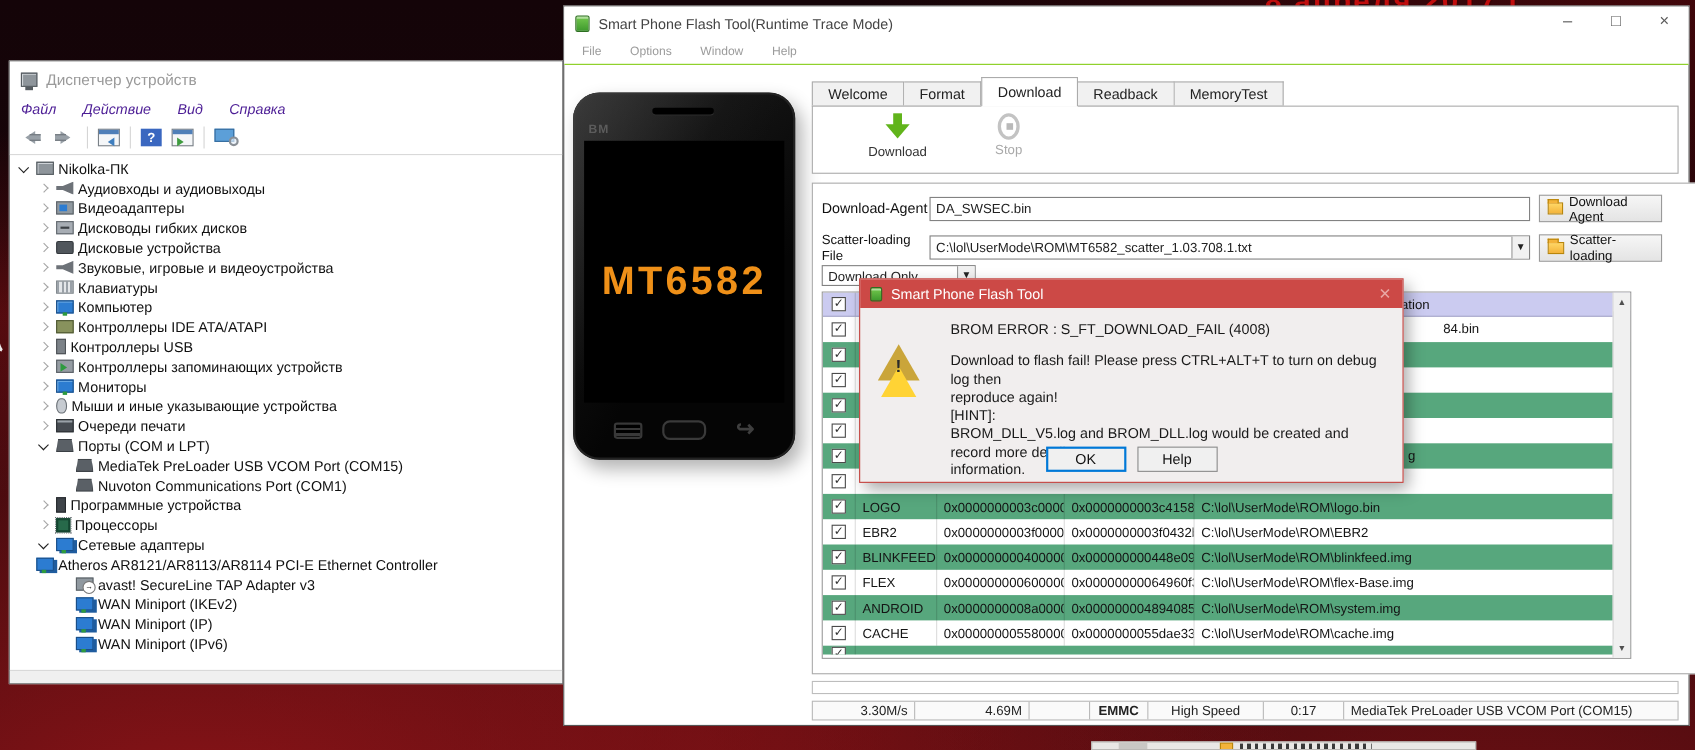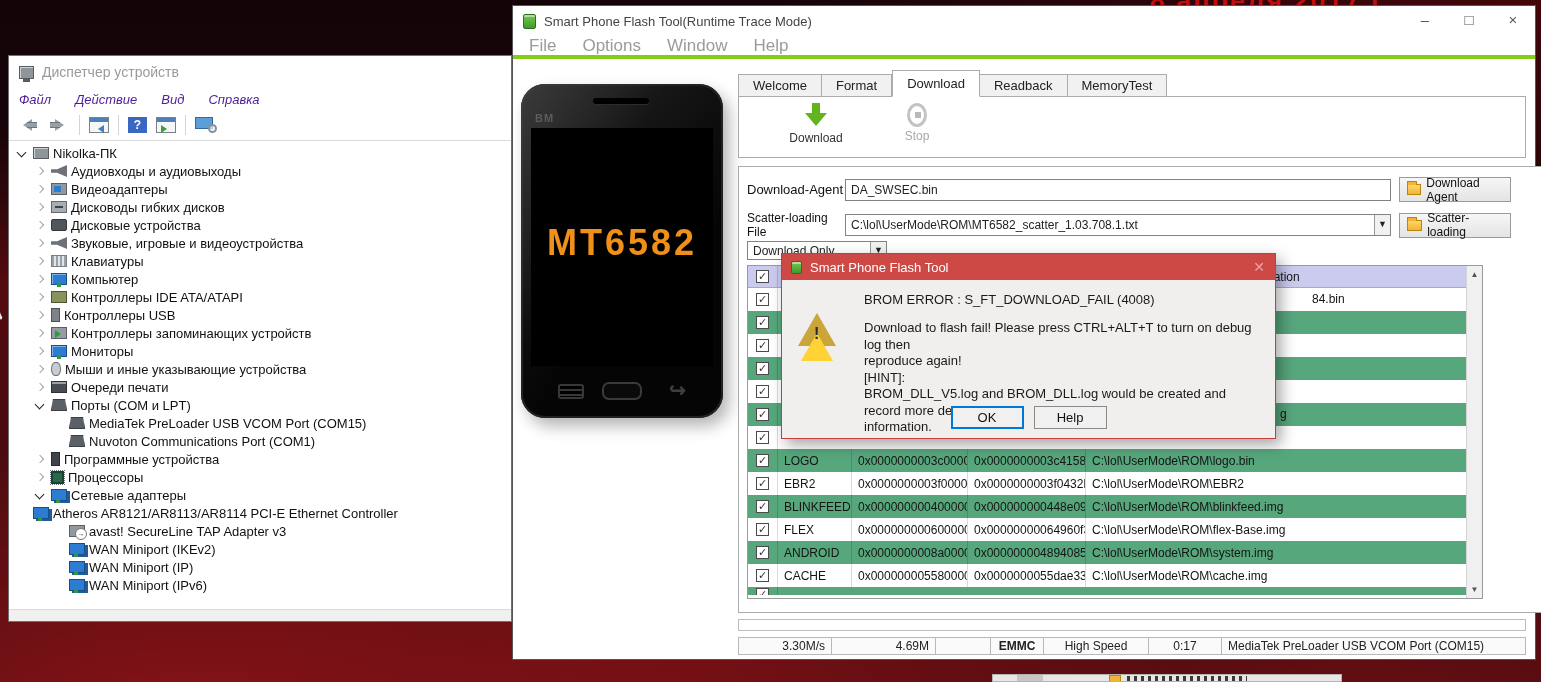--- a/index.html
+++ b/index.html
@@ -85,30 +85,30 @@
   .ic.tap::after { content:"→"; position:absolute; right:-3px; bottom:-4px; width:10px; height:10px; background:#fff;
     border:1px solid #777; border-radius:50%; font-size:7px; line-height:9px; text-align:center; color:#222; }
 
   
   #spft { left:512px; top:5px; width:1024px; height:655px; border:1px solid #555; background:#fff; }
   .ft-title { height:30px; display:flex; align-items:center; gap:8px; padding-left:10px; background:#fff; }
   .ft-appicon { width:13px; height:15px; background:linear-gradient(#74c94e,#3f9a2e); border:1px solid #2c6e20; border-radius:2px; box-shadow:inset 0 2px 0 rgba(255,255,255,.45); }
   .ft-title-text { font-size:13px; color:#444; }
   .ft-controls { margin-left:auto; display:flex; }
   .ft-ctl { width:44px; height:30px; text-align:center; line-height:28px; color:#5a5a5a; font-size:15px; cursor:default; }
-  .ft-menu { height:23px; display:flex; align-items:center; gap:26px; padding-left:16px; font-size:17px; color:#9b9b9b; background:#fff; border-bottom:4px solid #84cc16; }
+  .ft-menu { height:23px; display:flex; align-items:center; gap:26px; padding-left:16px; font-size:11px; color:#9b9b9b; background:#fff; border-bottom:1px solid #84cc16; }
 
   .phone { position:absolute; left:8px; top:78px; width:202px; height:334px; border-radius:24px;
     background:linear-gradient(145deg,#1c1c1c,#050505 60%); box-shadow:6px 8px 16px rgba(0,0,0,.3), inset 0 0 0 2px #222; }
   .phone::before { content:""; position:absolute; inset:0; border-radius:24px;
     background:linear-gradient(118deg, rgba(90,90,90,.5), rgba(40,40,40,.15) 38%, transparent 52%); }
   .phone .speaker { position:absolute; left:72px; top:14px; width:56px; height:6px; background:#000; border-radius:3px; box-shadow:0 1px 0 #2c2c2c; }
   .phone .brand { position:absolute; left:14px; top:28px; color:#5c5c5c; font-size:11px; font-weight:bold; letter-spacing:1px; }
   .phone .screen { position:absolute; left:10px; top:44px; right:10px; bottom:52px; background:#000; }
-  .phone .chip { position:absolute; left:0; right:0; top:138px; text-align:center; color:#ef9018; font-size:36px; font-weight:bold; letter-spacing:3px; }
+  .phone .chip { position:absolute; left:0; right:0; top:150px; text-align:center; color:#ef9018; font-size:36px; font-weight:bold; letter-spacing:3px; }
   .phone .keys { position:absolute; left:0; right:0; bottom:14px; height:26px; display:flex; justify-content:space-around; align-items:center; padding:0 28px; }
   .key-menu { width:26px; height:15px; border:2px solid #383838; border-radius:3px;
     background:repeating-linear-gradient(#000 0 3px,#383838 3px 5px); }
   .key-home { width:40px; height:18px; background:#0a0a0a; border:2px solid #3a3a3a; border-radius:7px; }
   .key-back { width:26px; height:18px; color:#3f3f3f; font-size:20px; line-height:16px; font-weight:bold; transform:scaleX(-1); }
 
   .tabs { position:absolute; left:225px; top:64px; display:flex; height:27px; align-items:flex-end; }
   .tab { height:23px; padding:0 14px; background:#f1f1f1; border:1px solid #ababab; border-left:none;
     font-size:13px; color:#222; line-height:21px; cursor:default; }
   .tab:first-child { border-left:1px solid #ababab; }

